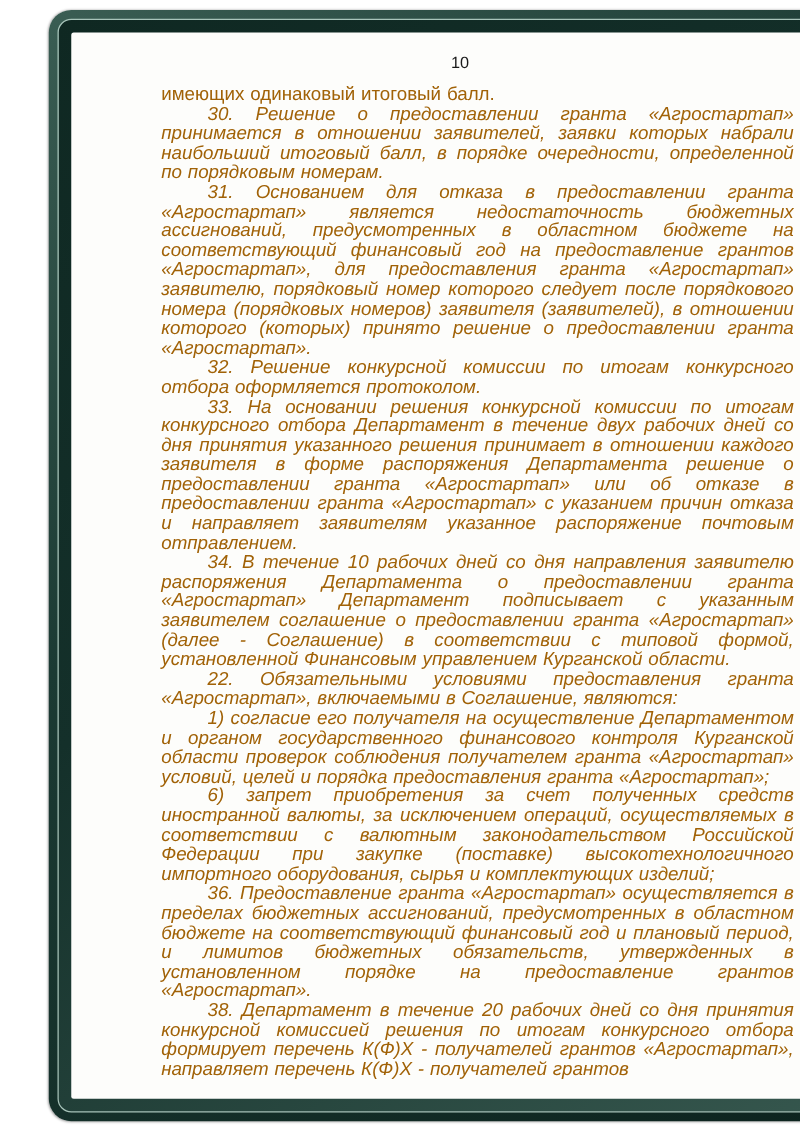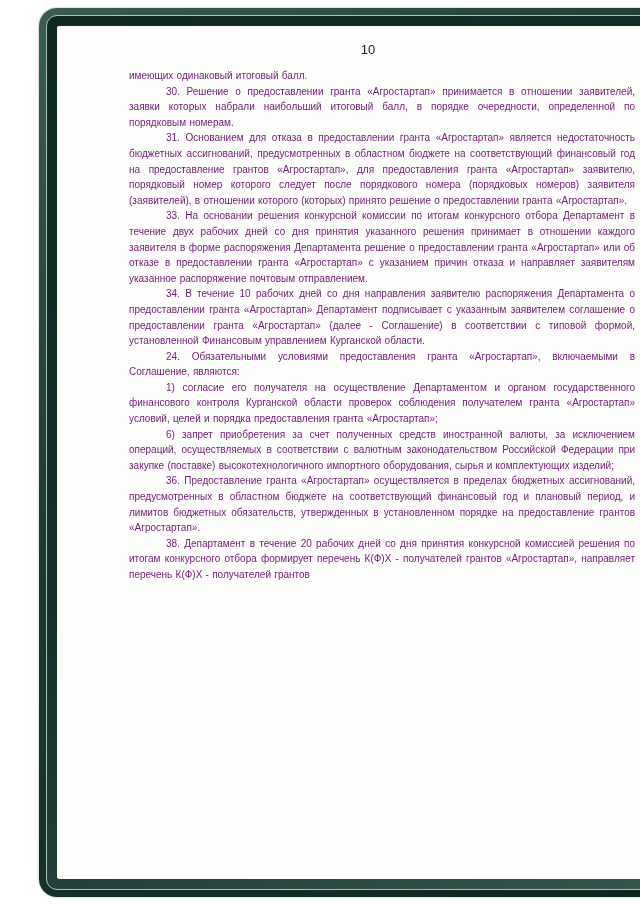--- a/index.html
+++ b/index.html
@@ -46,45 +46,47 @@
   }
   .page-number {
     text-align: center;
     font-size: 13px;
     color: #1a1a1a;
     margin: 0 0 11px 0;
   }
   .para {
     margin: 0;
     text-align: justify;
-    font-size: 10px;
+    font-size: 15px;
     line-height: 15.6px;
-    color: #701a75;
+    color: #a16207;
     word-spacing: 0.5px;
     padding-left: 28px;
   }
   .para.indent {
     text-indent: 37px;
+    font-style: italic;
   }
 </style>
 </head>
 <body>
 
 <div class="canvas">
   <div class="frame-outer">
     <div class="frame-mid">
       <div class="page">
         <div class="page-number">10</div>
         <div>
             <p class="para">имеющих одинаковый итоговый балл.</p>
             <p class="para indent">30. Решение о предоставлении гранта «Агростартап» принимается в отношении заявителей, заявки которых набрали наибольший итоговый балл, в порядке очередности, определенной по порядковым номерам.</p>
             <p class="para indent">31. Основанием для отказа в предоставлении гранта «Агростартап» является недостаточность бюджетных ассигнований, предусмотренных в областном бюджете на соответствующий финансовый год на предоставление грантов «Агростартап», для предоставления гранта «Агростартап» заявителю, порядковый номер которого следует после порядкового номера (порядковых номеров) заявителя (заявителей), в отношении которого (которых) принято решение о предоставлении гранта «Агростартап».</p>
+            <p class="para indent">32. Решение конкурсной комиссии по итогам конкурсного отбора оформляется протоколом.</p>
             <p class="para indent">33. На основании решения конкурсной комиссии по итогам конкурсного отбора Департамент в течение двух рабочих дней со дня принятия указанного решения принимает в отношении каждого заявителя в форме распоряжения Департамента решение о предоставлении гранта «Агростартап» или об отказе в предоставлении гранта «Агростартап» с указанием причин отказа и направляет заявителям указанное распоряжение почтовым отправлением.</p>
             <p class="para indent">34. В течение 10 рабочих дней со дня направления заявителю распоряжения Департамента о предоставлении гранта «Агростартап» Департамент подписывает с указанным заявителем соглашение о предоставлении гранта «Агростартап» (далее - Соглашение) в соответствии с типовой формой, установленной Финансовым управлением Курганской области.</p>
-            <p class="para indent">24. Обязательными условиями предоставления гранта «Агростартап», включаемыми в Соглашение, являются:</p>
+            <p class="para indent">22. Обязательными условиями предоставления гранта «Агростартап», включаемыми в Соглашение, являются:</p>
             <p class="para indent">1) согласие его получателя на осуществление Департаментом и органом государственного финансового контроля Курганской области проверок соблюдения получателем гранта «Агростартап» условий, целей и порядка предоставления гранта «Агростартап»;</p>
             <p class="para indent">6) запрет приобретения за счет полученных средств иностранной валюты, за исключением операций, осуществляемых в соответствии с валютным законодательством Российской Федерации при закупке (поставке) высокотехнологичного импортного оборудования, сырья и комплектующих изделий;</p>
             <p class="para indent">36. Предоставление гранта «Агростартап» осуществляется в пределах бюджетных ассигнований, предусмотренных в областном бюджете на соответствующий финансовый год и плановый период, и лимитов бюджетных обязательств, утвержденных в установленном порядке на предоставление грантов «Агростартап».</p>
             <p class="para indent">38. Департамент в течение 20 рабочих дней со дня принятия конкурсной комиссией решения по итогам конкурсного отбора формирует перечень К(Ф)Х - получателей грантов «Агростартап», направляет перечень К(Ф)Х - получателей грантов</p>
           </div>
       </div>
     </div>
   </div>
 </div>
 

